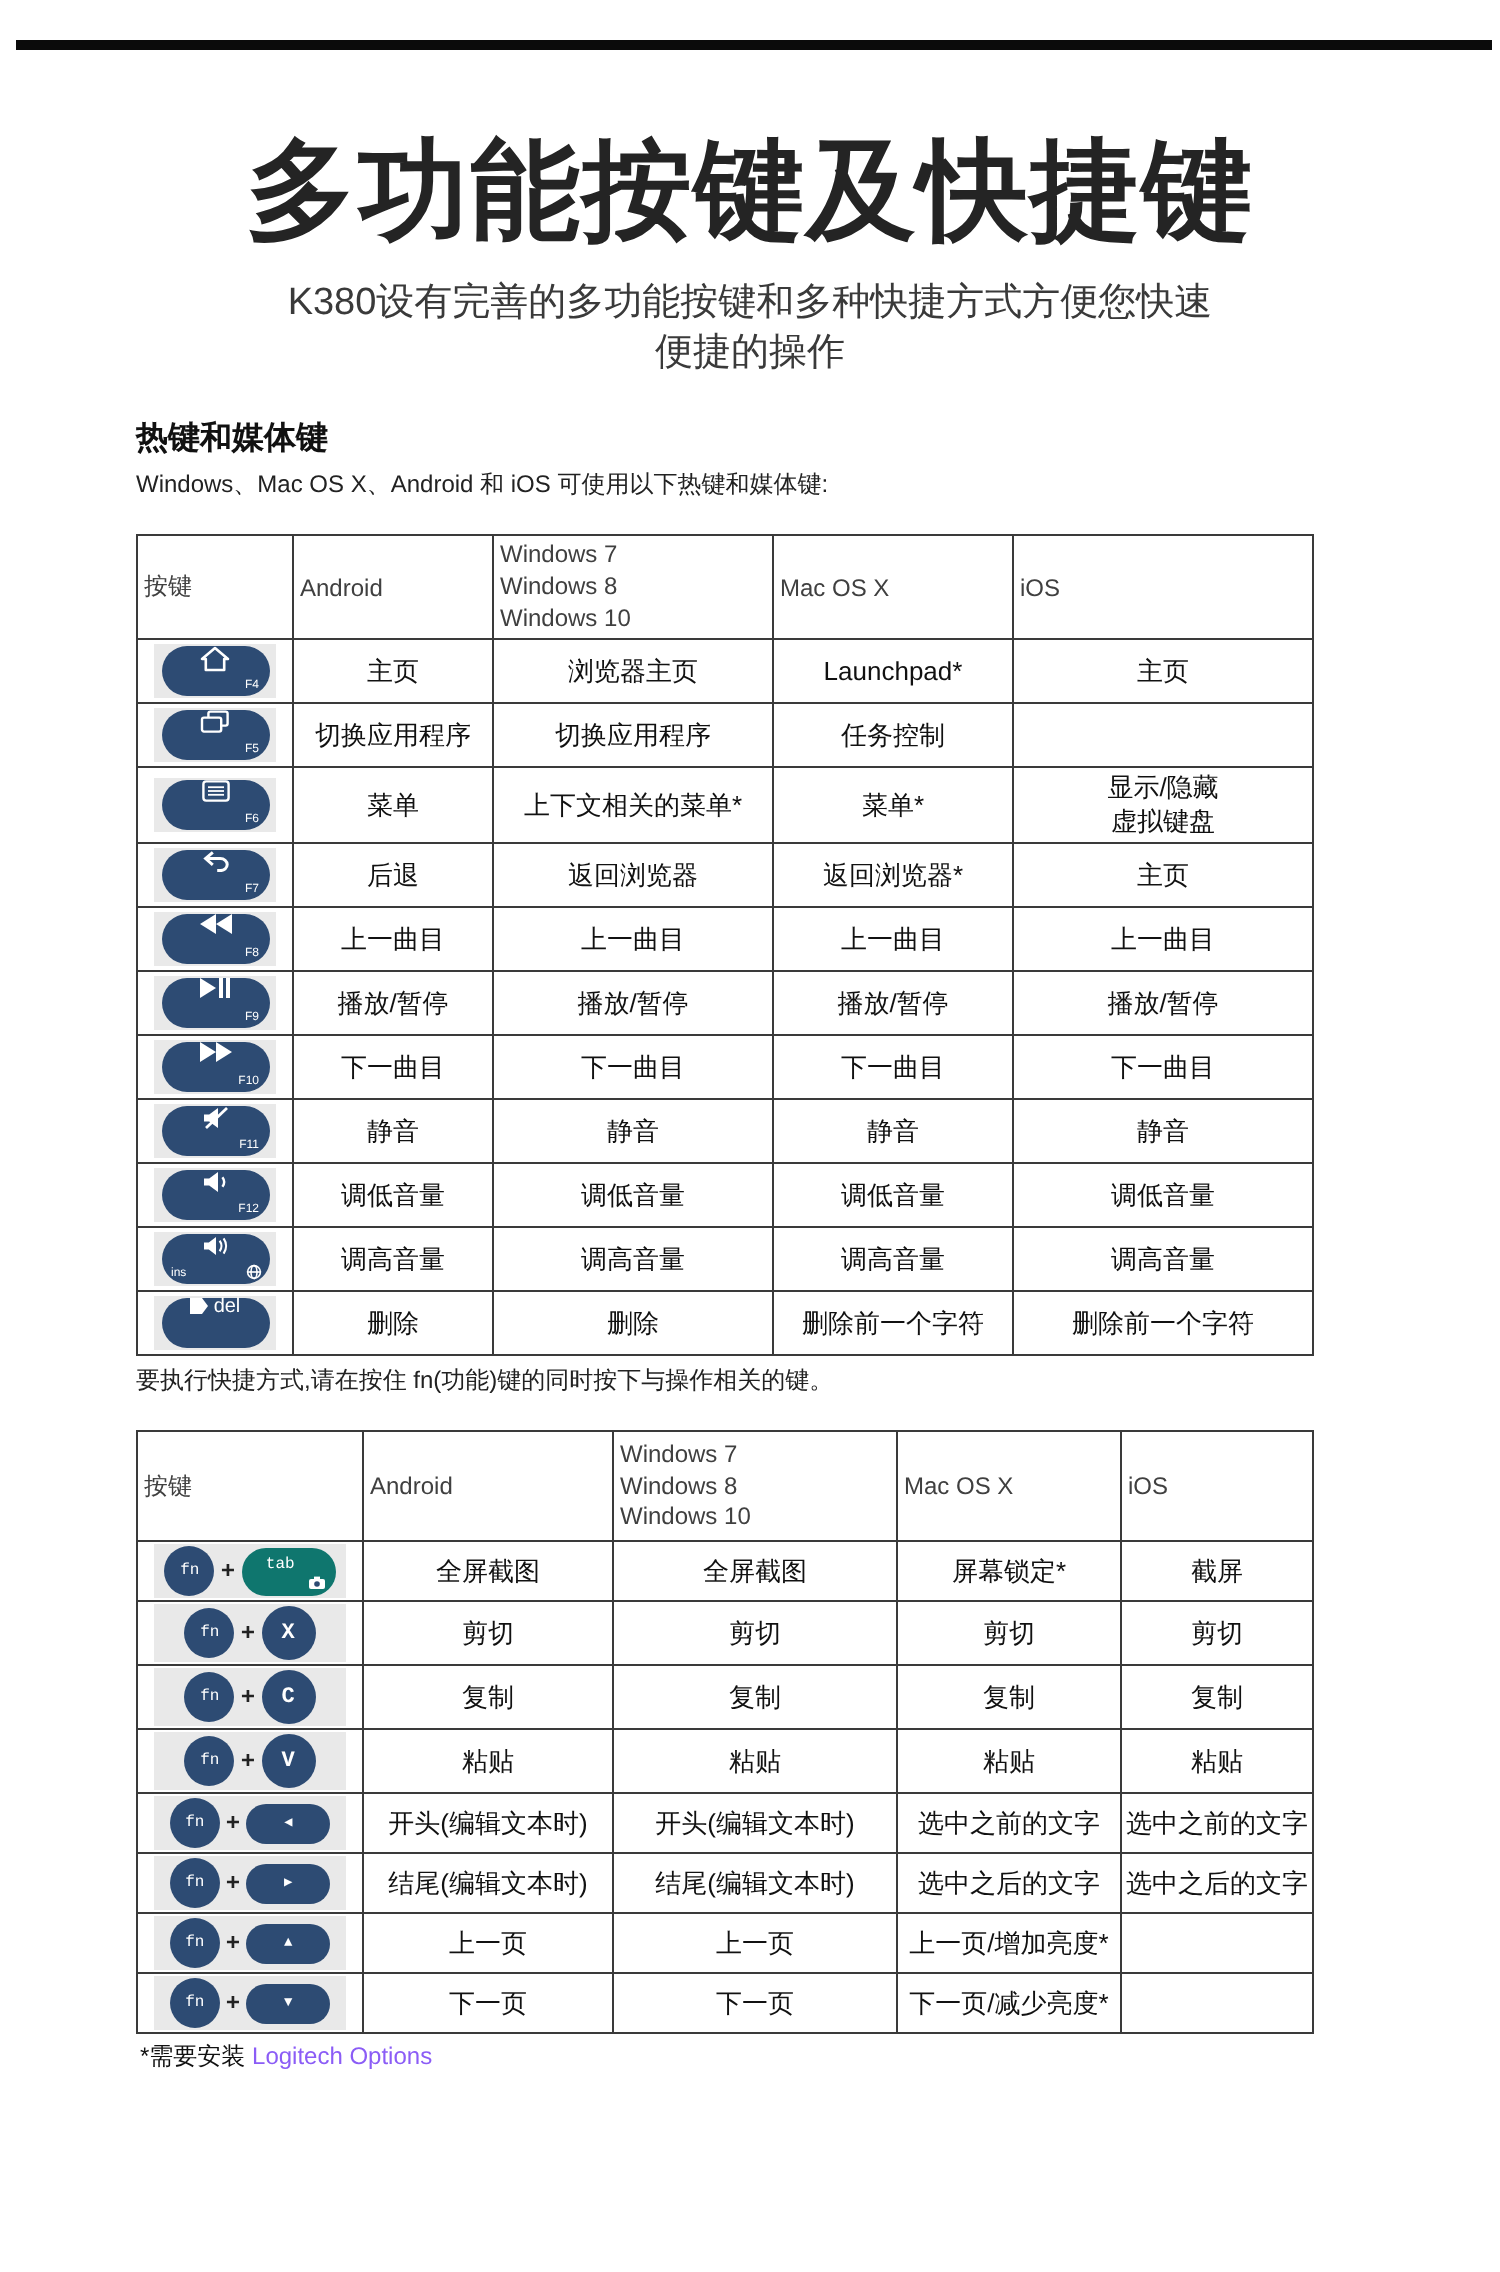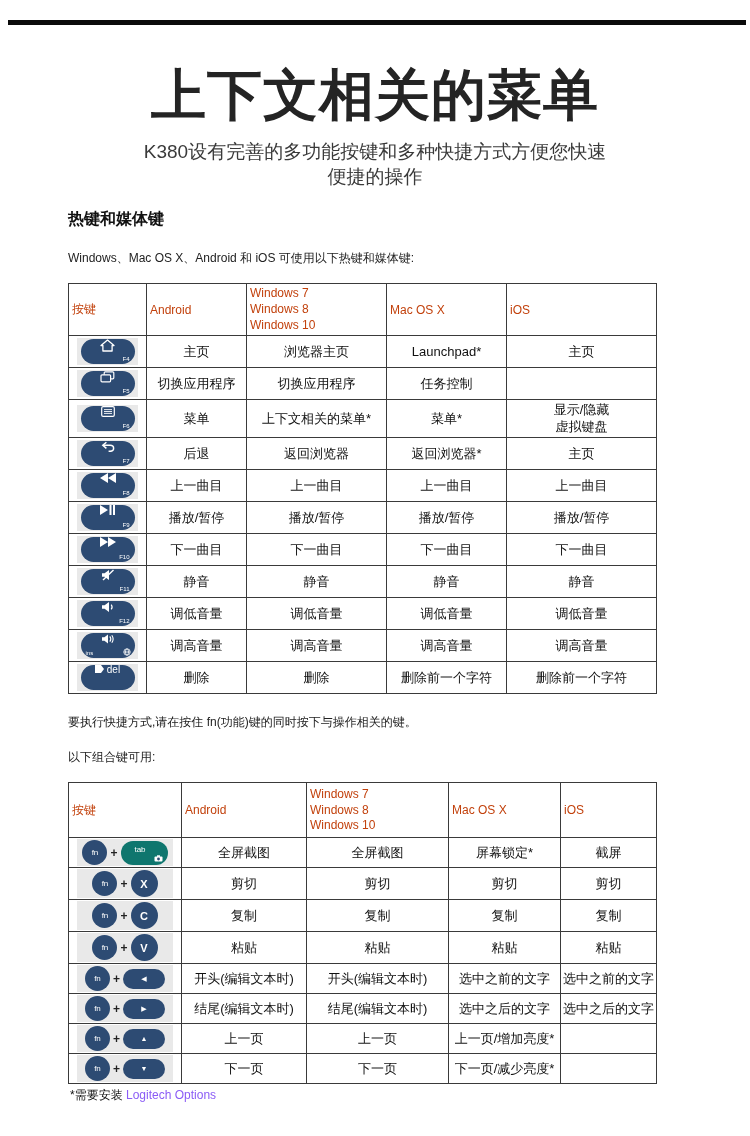--- a/index.html
+++ b/index.html
@@ -6,36 +6,36 @@
   body{
     width:750px;height:1136px;background:#ffffff;position:relative;
     font-family:"Liberation Sans","DejaVu Sans",sans-serif;color:#1a1a1a;
     overflow:hidden;
   }
   .top-rule{position:absolute;top:20px;left:8px;width:738px;height:5px;background:#0b0b0b;}
   .title{margin:62px 20px 0;text-align:center;font-size:55px;line-height:1.2;font-weight:900;color:#242424;letter-spacing:1px;}
   .subtitle{margin:12px auto 0;width:640px;text-align:center;font-size:19px;line-height:1.5;color:#3a3a3a;}
   .content{margin:0 66px 0 68px;}
   .sec-heading{margin-top:20px;font-size:16px;font-weight:bold;color:#111;}
-  .sec-intro{margin-top:20px;font-size:12px;color:#222;}
+  .sec-intro{margin-top:4px;font-size:12px;color:#222;}
   .sec-intro2{margin-top:18px;font-size:12px;color:#222;}
 
   table{border-collapse:collapse;margin-top:16px;width:588px;table-layout:fixed;}
   td{border:1px solid #3a3a3a;overflow:hidden;}
-  tr.hrow td{font-size:12px;color:#c2410c;text-align:left;vertical-align:middle;padding:2px 3px;}
+  tr.hrow td{font-size:12px;color:#404040;text-align:left;vertical-align:middle;padding:2px 3px;}
   tr.hrow{height:52px;}
   table.t2 tr.hrow{height:55px;}
   .hl{display:block;line-height:1.3;}
   tr.dr{height:30px;padding-left:24px;}
   tr.dr.tall{height:38px;}
   td.dc{font-size:13px;color:#111;text-align:center;padding:0 1px;line-height:1.25;}
   td.kc{padding:0;}
 
   .kwrap{margin:2px 8px;background:#e9e9e9;display:flex;align-items:center;justify-content:center;padding:1px 0;}
-  .kwrap2{margin:1px 8px;background:#e9e9e9;display:flex;align-items:center;justify-content:center;gap:3px;padding:1px 2px;}
+  .kwrap2{margin:1px 8px;background:#e9e9e9;display:flex;align-items:center;justify-content:center;gap:3px;padding:1px 2px;font-family:Liberation Mono, monospace;}
   .pill{position:relative;width:54px;height:25px;border-radius:13px;background:#2d4b73;display:flex;align-items:flex-start;justify-content:center;flex:0 0 auto;}
   .pill svg{display:block;}
   .flabel{position:absolute;right:5px;bottom:2px;font-size:6px;color:#fff;line-height:1;}
   .inslabel{position:absolute;left:5px;bottom:2px;font-size:6px;color:#fff;line-height:1;}
   .globe{position:absolute;right:4px;bottom:2px;line-height:0;}
   .deltext{color:#fff;font-size:10px;margin-left:3px;line-height:1;}
   .fncircle{width:25px;height:25px;border-radius:50%;background:#2d4b73;color:#fff;font-size:8px;display:flex;align-items:center;justify-content:center;flex:0 0 auto;}
   .plus{font-size:12px;font-weight:bold;color:#222;line-height:1;}
   .kcircle{width:27px;height:27px;border-radius:50%;background:#2d4b73;color:#fff;font-size:11px;font-weight:bold;display:flex;align-items:center;justify-content:center;flex:0 0 auto;}
   .tabpill{position:relative;width:47px;height:24px;border-radius:12px;background:#0f766e;color:#fff;font-size:8px;display:flex;align-items:center;justify-content:center;flex:0 0 auto;}
@@ -43,21 +43,21 @@
   .campos{position:absolute;right:5px;bottom:3px;line-height:0;}
   .apill{width:42px;height:20px;border-radius:10px;background:#2d4b73;color:#fff;font-size:7px;display:flex;align-items:center;justify-content:center;flex:0 0 auto;}
   .footnote{margin-top:3px;font-size:12px;color:#111;margin-left:2px;}
   .footlink{color:#8b5cf6;}
 </style>
 </head>
 <body>
 
 <div class="top-rule"></div>
 
-<h1 class="title">上下文相关的菜单</h1>
+<h1 class="title">多功能按键及快捷键</h1>
 <div class="subtitle">
   <span class="hl">K380设有完善的多功能按键和多种快捷方式方便您快速</span>
   <span class="hl">便捷的操作</span>
 </div>
 
 <div class="content">
 
   <div class="sec-heading">热键和媒体键</div>
   <div class="sec-intro">Windows、Mac OS X、Android 和 iOS 可使用以下热键和媒体键:</div>
 
@@ -286,21 +286,20 @@
           </td>
       <td class="dc">删除</td>
       <td class="dc">删除</td>
       <td class="dc">删除前一个字符</td>
       <td class="dc">删除前一个字符</td>
     </tr>
   </tbody>
     </table>
 
   <div class="sec-intro">要执行快捷方式,请在按住 fn(功能)键的同时按下与操作相关的键。</div>
-  <div class="sec-intro2">以下组合键可用:</div>
 
   <table class="t2">
     <colgroup>
         <col style="width:113px">
         <col style="width:125px">
         <col style="width:142px">
         <col style="width:112px">
         <col style="width:96px">
       </colgroup>
     <tbody>

